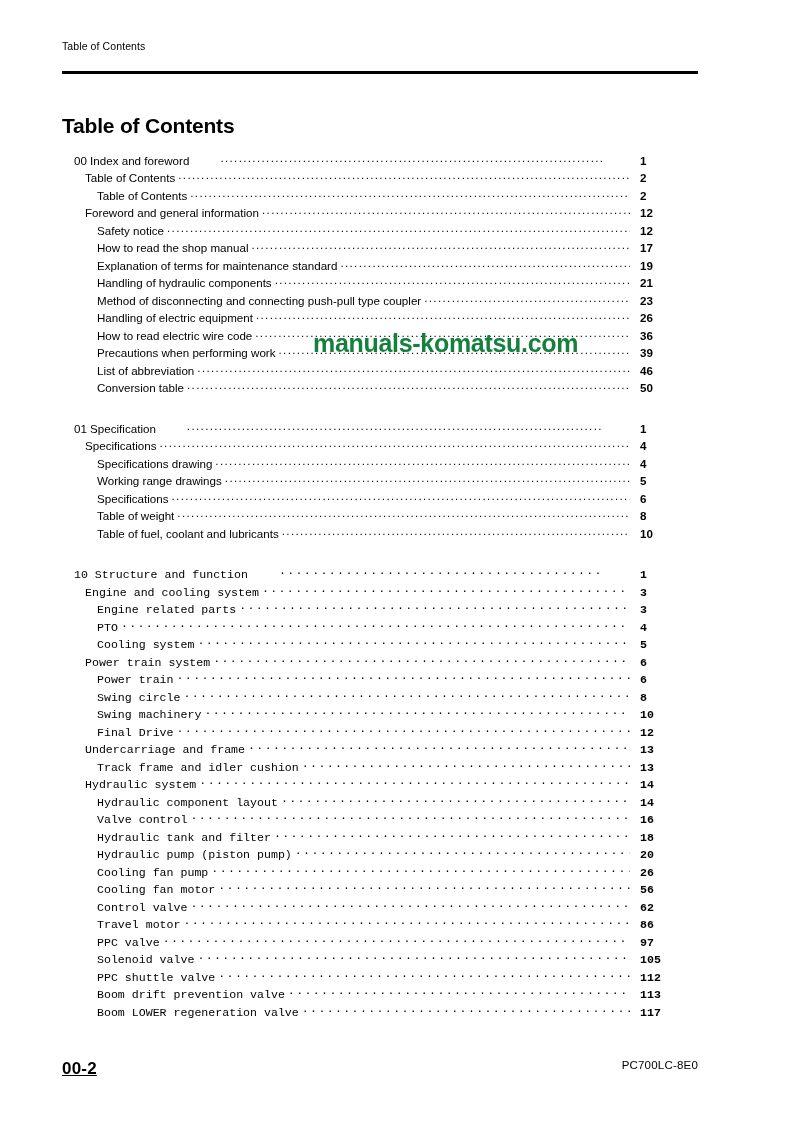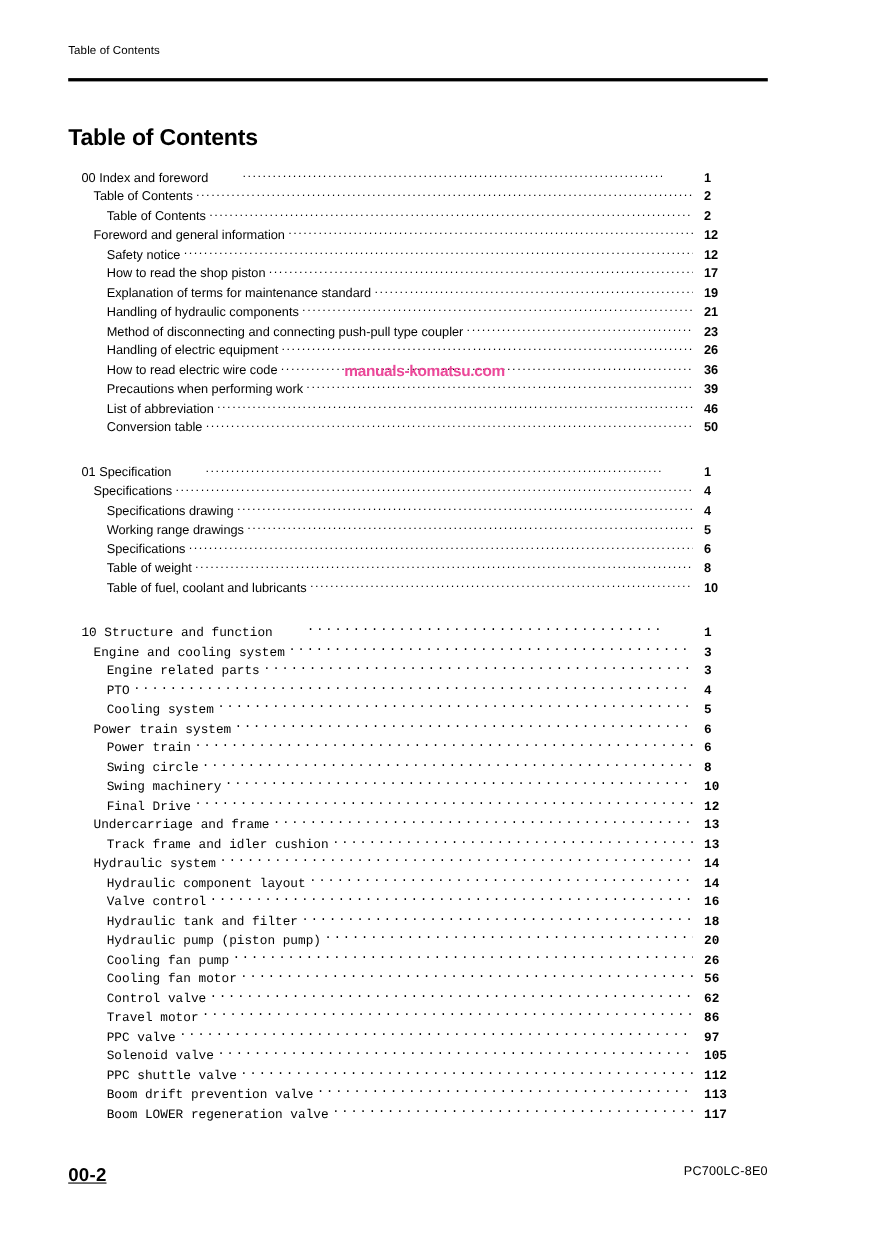--- a/index.html
+++ b/index.html
@@ -108,23 +108,23 @@
   .lvl0 .label { padding-left: 12px; }
   .lvl1 .label { padding-left: 23px; }
   .lvl2 .label { padding-left: 35px; }
   .lvl0 { font-weight: normal; gap: 28px; }
 
   
   .watermark {
     position: absolute;
     left: 313px;
     top: 329px;
-    font-size: 14px;
+    font-size: 25px;
     font-weight: bold;
-    color: #ec4899;
+    color: #15803d;
     letter-spacing: -0.3px;
     white-space: nowrap;
     pointer-events: none;
   }
 
   
   .footer-left {
     position: absolute;
     left: 62px;
     top: 1059px;
@@ -174,21 +174,21 @@
           <span class="label">Foreword and general information</span>
           <span class="leader"></span>
           <span class="pageno">12</span>
         </div>
         <div class="toc-row lvl2">
           <span class="label">Safety notice</span>
           <span class="leader"></span>
           <span class="pageno">12</span>
         </div>
         <div class="toc-row lvl2">
-          <span class="label">How to read the shop piston</span>
+          <span class="label">How to read the shop manual</span>
           <span class="leader"></span>
           <span class="pageno">17</span>
         </div>
         <div class="toc-row lvl2">
           <span class="label">Explanation of terms for maintenance standard</span>
           <span class="leader"></span>
           <span class="pageno">19</span>
         </div>
         <div class="toc-row lvl2">
           <span class="label">Handling of hydraulic components</span>

